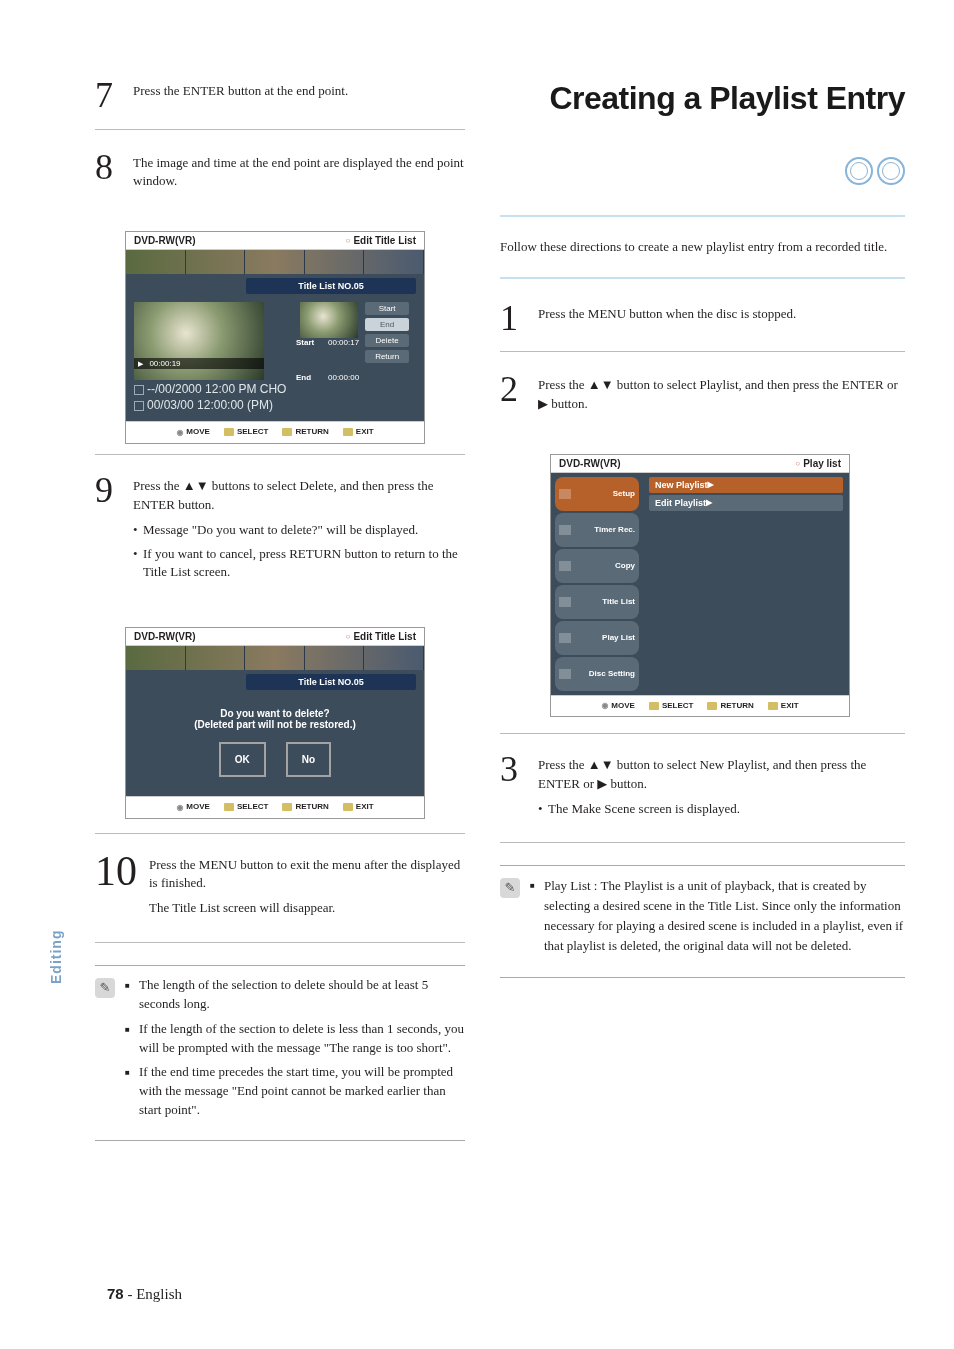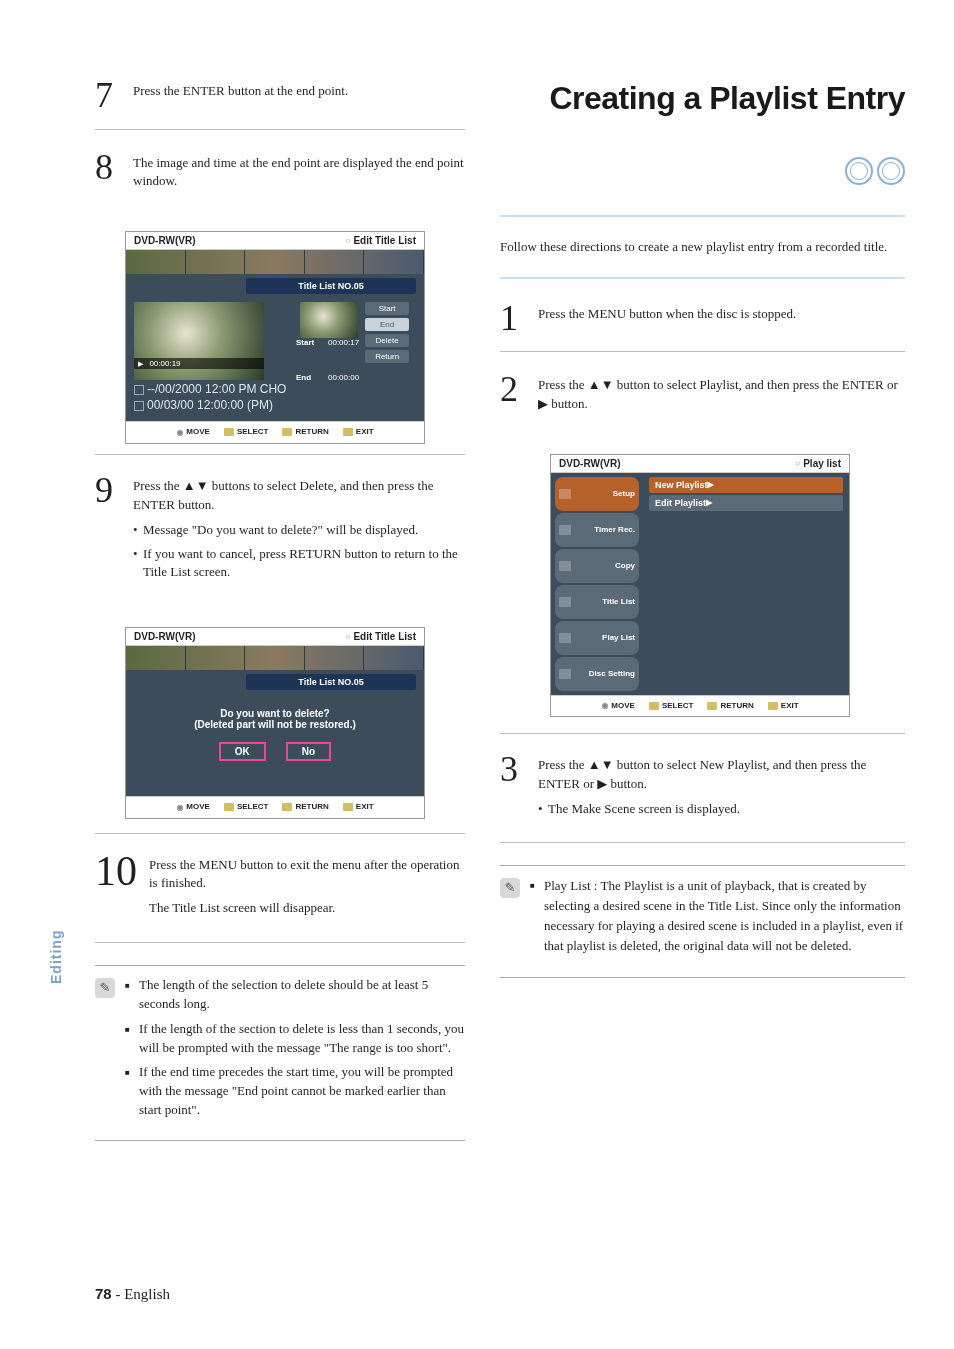--- a/index.html
+++ b/index.html
@@ -45,40 +45,40 @@
   .ss-field-val { color: #fff; font-size: 8px; }
   .ss-btn { width: 44px; background: #5a6a76; color: #fff; font-size: 8px; text-align: center; padding: 2px 0; border-radius: 2px; }
   .ss-btn.sel { background: #c9d3d9; color: #4a5a66; }
   .ss-actions { display: flex; flex-direction: column; gap: 3px; width: 48px; margin-left: auto; }
   .ss-2col { display: flex; gap: 6px; }
   .ss-menubar { display: flex; gap: 14px; justify-content: center; padding: 5px 0 6px; font-size: 8px; font-weight: bold; background: #fff; border-top: 1px solid #ccc; }
   .ss-menubar span::before { width: 10px; height: 8px; background: #d4be63; display: inline-block; margin-right: 3px; border-radius: 1px; content: ""; vertical-align: middle; }
   .ss-menubar span:nth-child(1)::before { content: "◉"; background: none; width: auto; height: auto; color: #888; }
   .ss-dialog { padding: 14px 0 10px; text-align: center; color: #fff; font-weight: bold; font-size: 10px; }
   .ss-dialog-btns { display: flex; gap: 20px; justify-content: center; margin-top: 12px; }
-  .ss-dialog-btn { border: 2px solid #ec4899; padding: 2px 14px; font-size: 10px; font-weight: bold; }
+  .ss-dialog-btn { border: 2px solid #a3a3a3; padding: 10px 14px; font-size: 10px; font-weight: bold; }
   .ss-playlist-body { background: #3d4c5a; display: flex; min-height: 140px; }
   .ss-side { width: 92px; padding: 4px; display: flex; flex-direction: column; gap: 2px; }
   .ss-side-item { background: #5a6a76; color: #fff; font-size: 8px; font-weight: bold; padding: 12px 4px; text-align: right; border-radius: 8px; display: flex; align-items: center; justify-content: flex-end; gap: 3px; }
   .ss-side-item.sel { background: #b7612a; }
   .ss-side-item::before { content: ""; width: 12px; height: 10px; background: rgba(255,255,255,0.25); margin-right: auto; }
   .ss-main { flex: 1; padding: 4px 6px; }
   .ss-row { display: flex; color: #fff; font-size: 9px; font-weight: bold; padding: 3px 6px; border-radius: 2px; margin-bottom: 2px; }
   .ss-row.sel { background: #b7612a; }
   .ss-row.norm { background: #5a6a76; }
   .ss-row .arrow { font-size: 8px; }
   .note-box { border-top: 1px solid #aaa; border-bottom: 1px solid #aaa; padding: 10px 0 14px 0; margin-top: 8px; display: flex; gap: 10px; }
   .note-icon { width: 20px; min-width: 20px; height: 20px; border-radius: 4px; background: #d8d8d8; display: flex; align-items: center; justify-content: center; font-size: 13px; color: #555; margin-top: 2px; }
   .note-list { list-style: none; padding: 0; font-size: 13px; line-height: 1.45; }
   .note-list li { position: relative; padding-left: 14px; margin-bottom: 6px; }
   .note-list li::before { content: "■"; position: absolute; left: 0; font-size: 8px; top: 4px; }
   .play-note { font-size: 13px; line-height: 1.55; }
   .play-note .lbl { display: inline; }
   .side-label { position: absolute; left: 48px; top: 984px; transform: rotate(-90deg); transform-origin: left top; font-family: Arial, sans-serif; font-size: 14px; font-weight: bold; color: #7aa3c7; letter-spacing: 1px; }
-  .footer { position: absolute; left: 95px; bottom: 46px; font-size: 15px; }
+  .footer { position: absolute; left: 107px; bottom: 46px; font-size: 15px; }
   .footer .pn { font-weight: bold; font-family: Arial, sans-serif; }
   .intro { font-size: 13px; line-height: 1.5; margin: 18px 0 24px 0; padding-bottom: 20px; border-bottom: 2px solid #c7e0f0; }
 </style>
 </head>
 <body>
 
 <div class="page">
 
   <div class="column left-col">
 
@@ -191,21 +191,21 @@
         <span>RETURN</span>
         <span>EXIT</span>
       </div>
     </div>
 
     <div style="border-bottom:1px solid #bbb;margin:14px 0 20px"></div>
 
     <div class="step">
       <div class="step-num big">10</div>
       <div class="step-body">
-        <p>Press the MENU button to exit the menu after the operation is finished.</p>
+        <p>Press the MENU button to exit the menu after the displayed is finished.</p>
         <p>The Title List screen will disappear.</p>
       </div>
     </div>
 
     <div class="note-box">
       <div class="note-icon">✎</div>
       <ul class="note-list">
         <li>The length of the selection to delete should be at least 5 seconds long.</li>
         <li>If the length of the section to delete is less than 1 seconds, you will be prompted with the message "The range is too short".</li>
         <li>If the end time precedes the start time, you will be prompted with the message "End point cannot be marked earlier than start point".</li>

